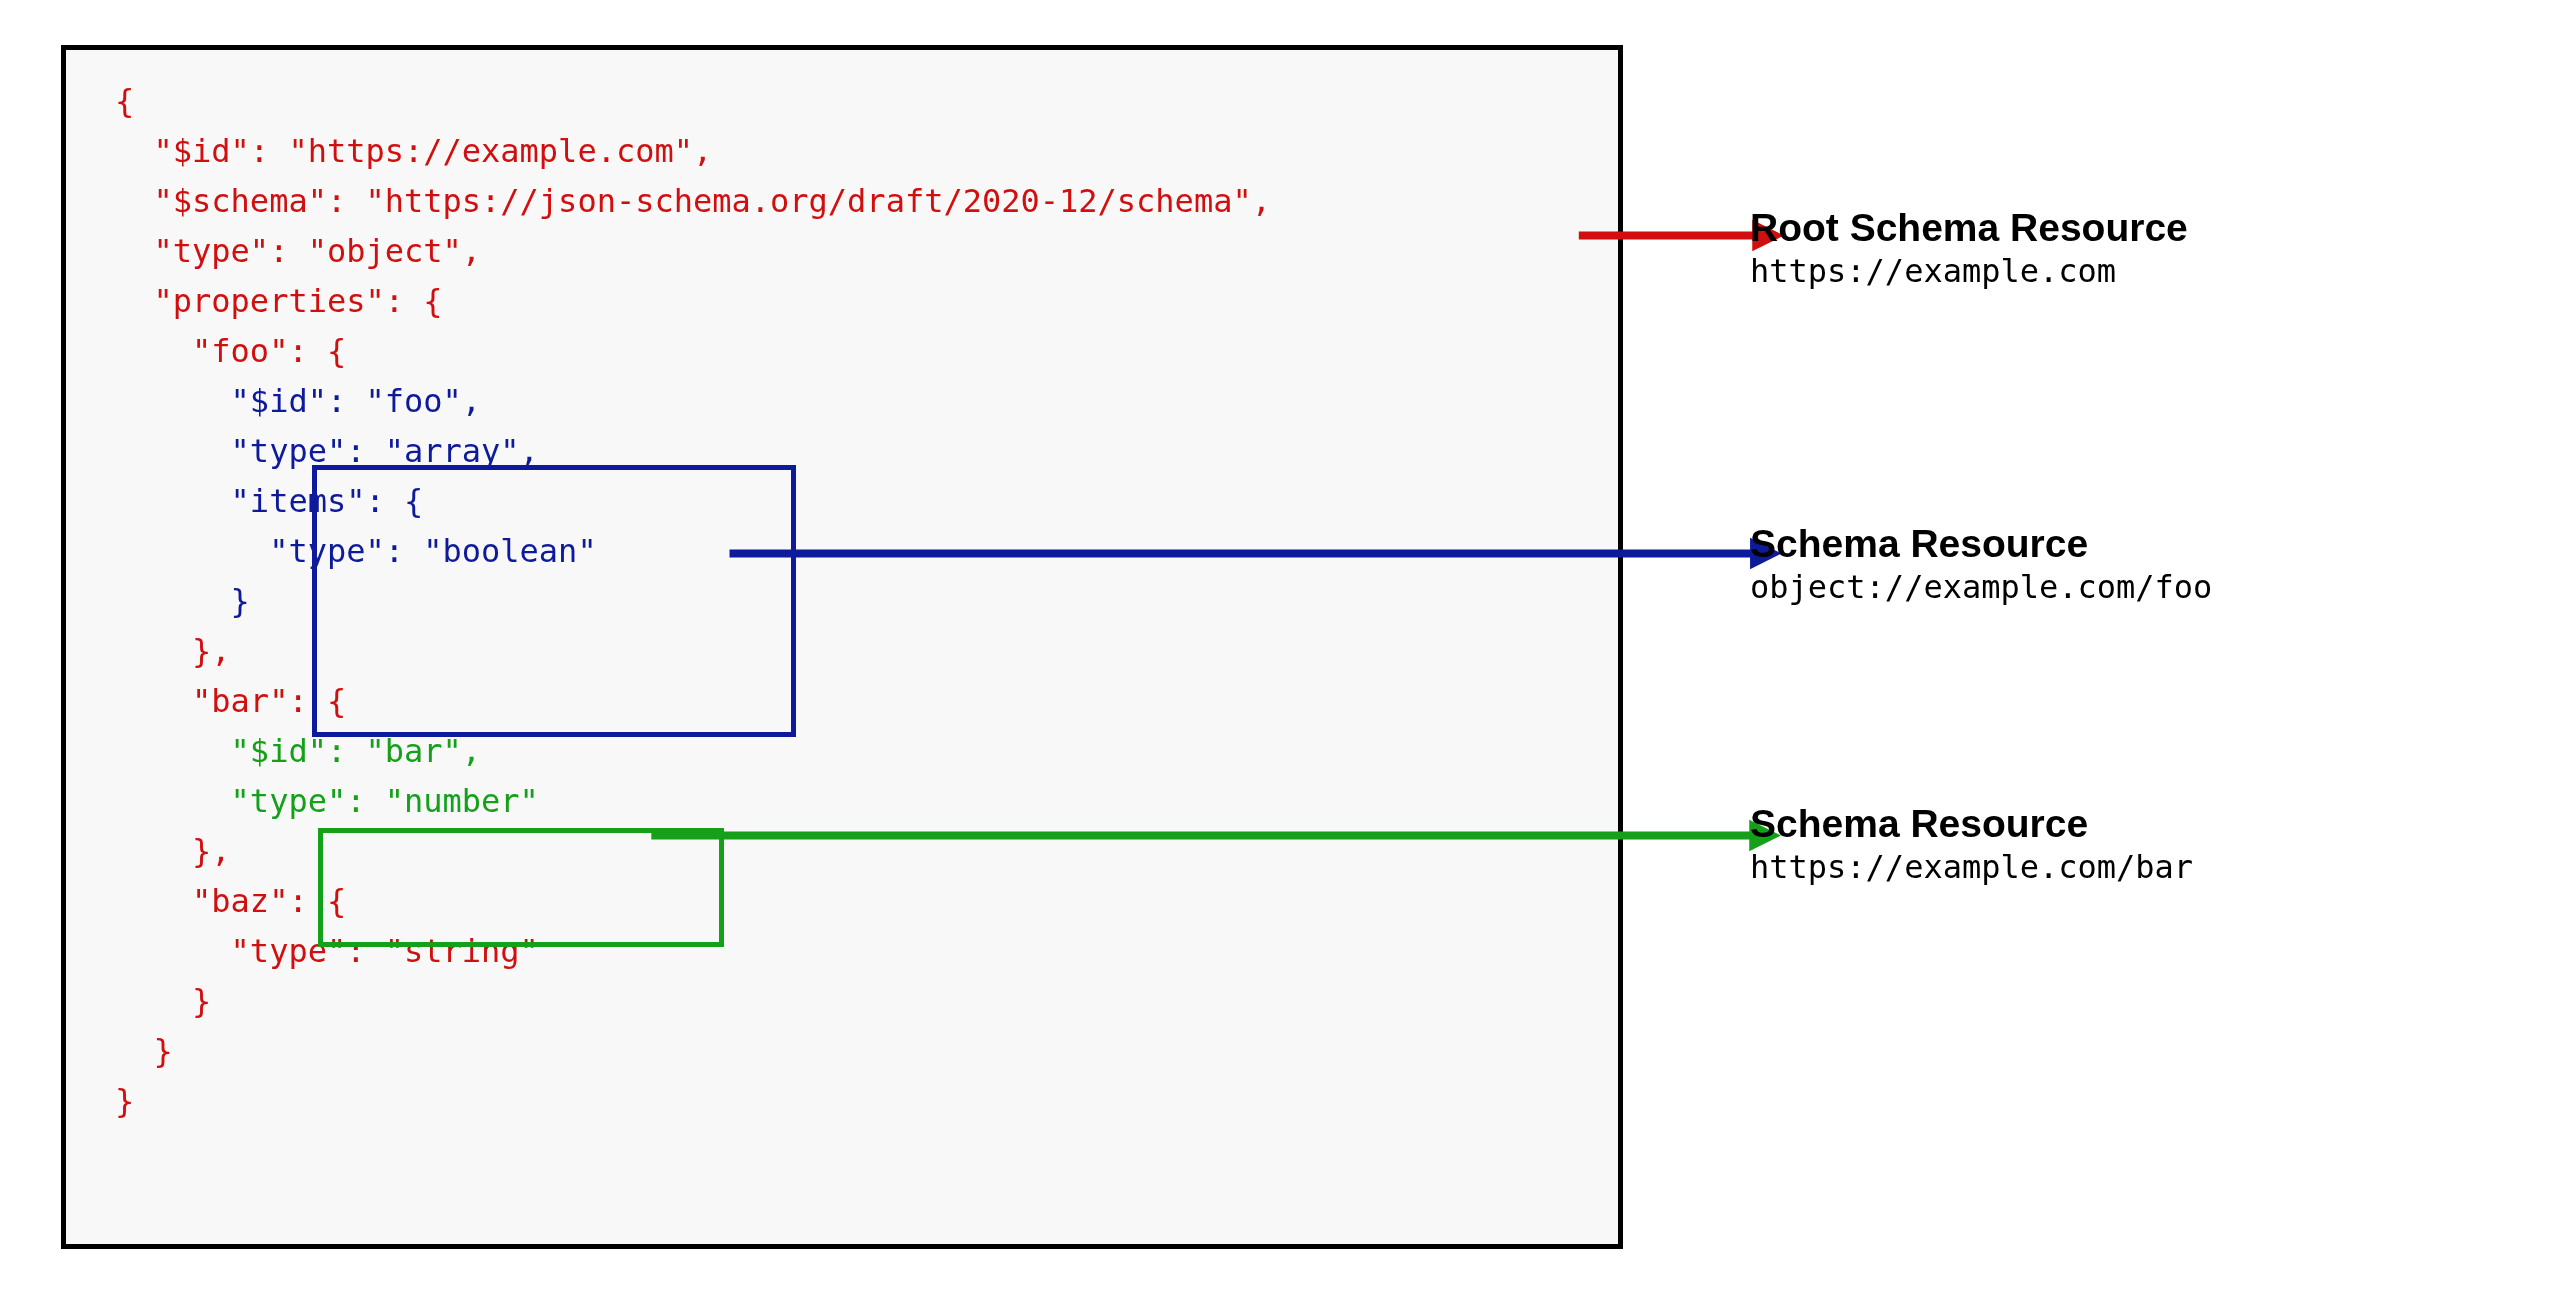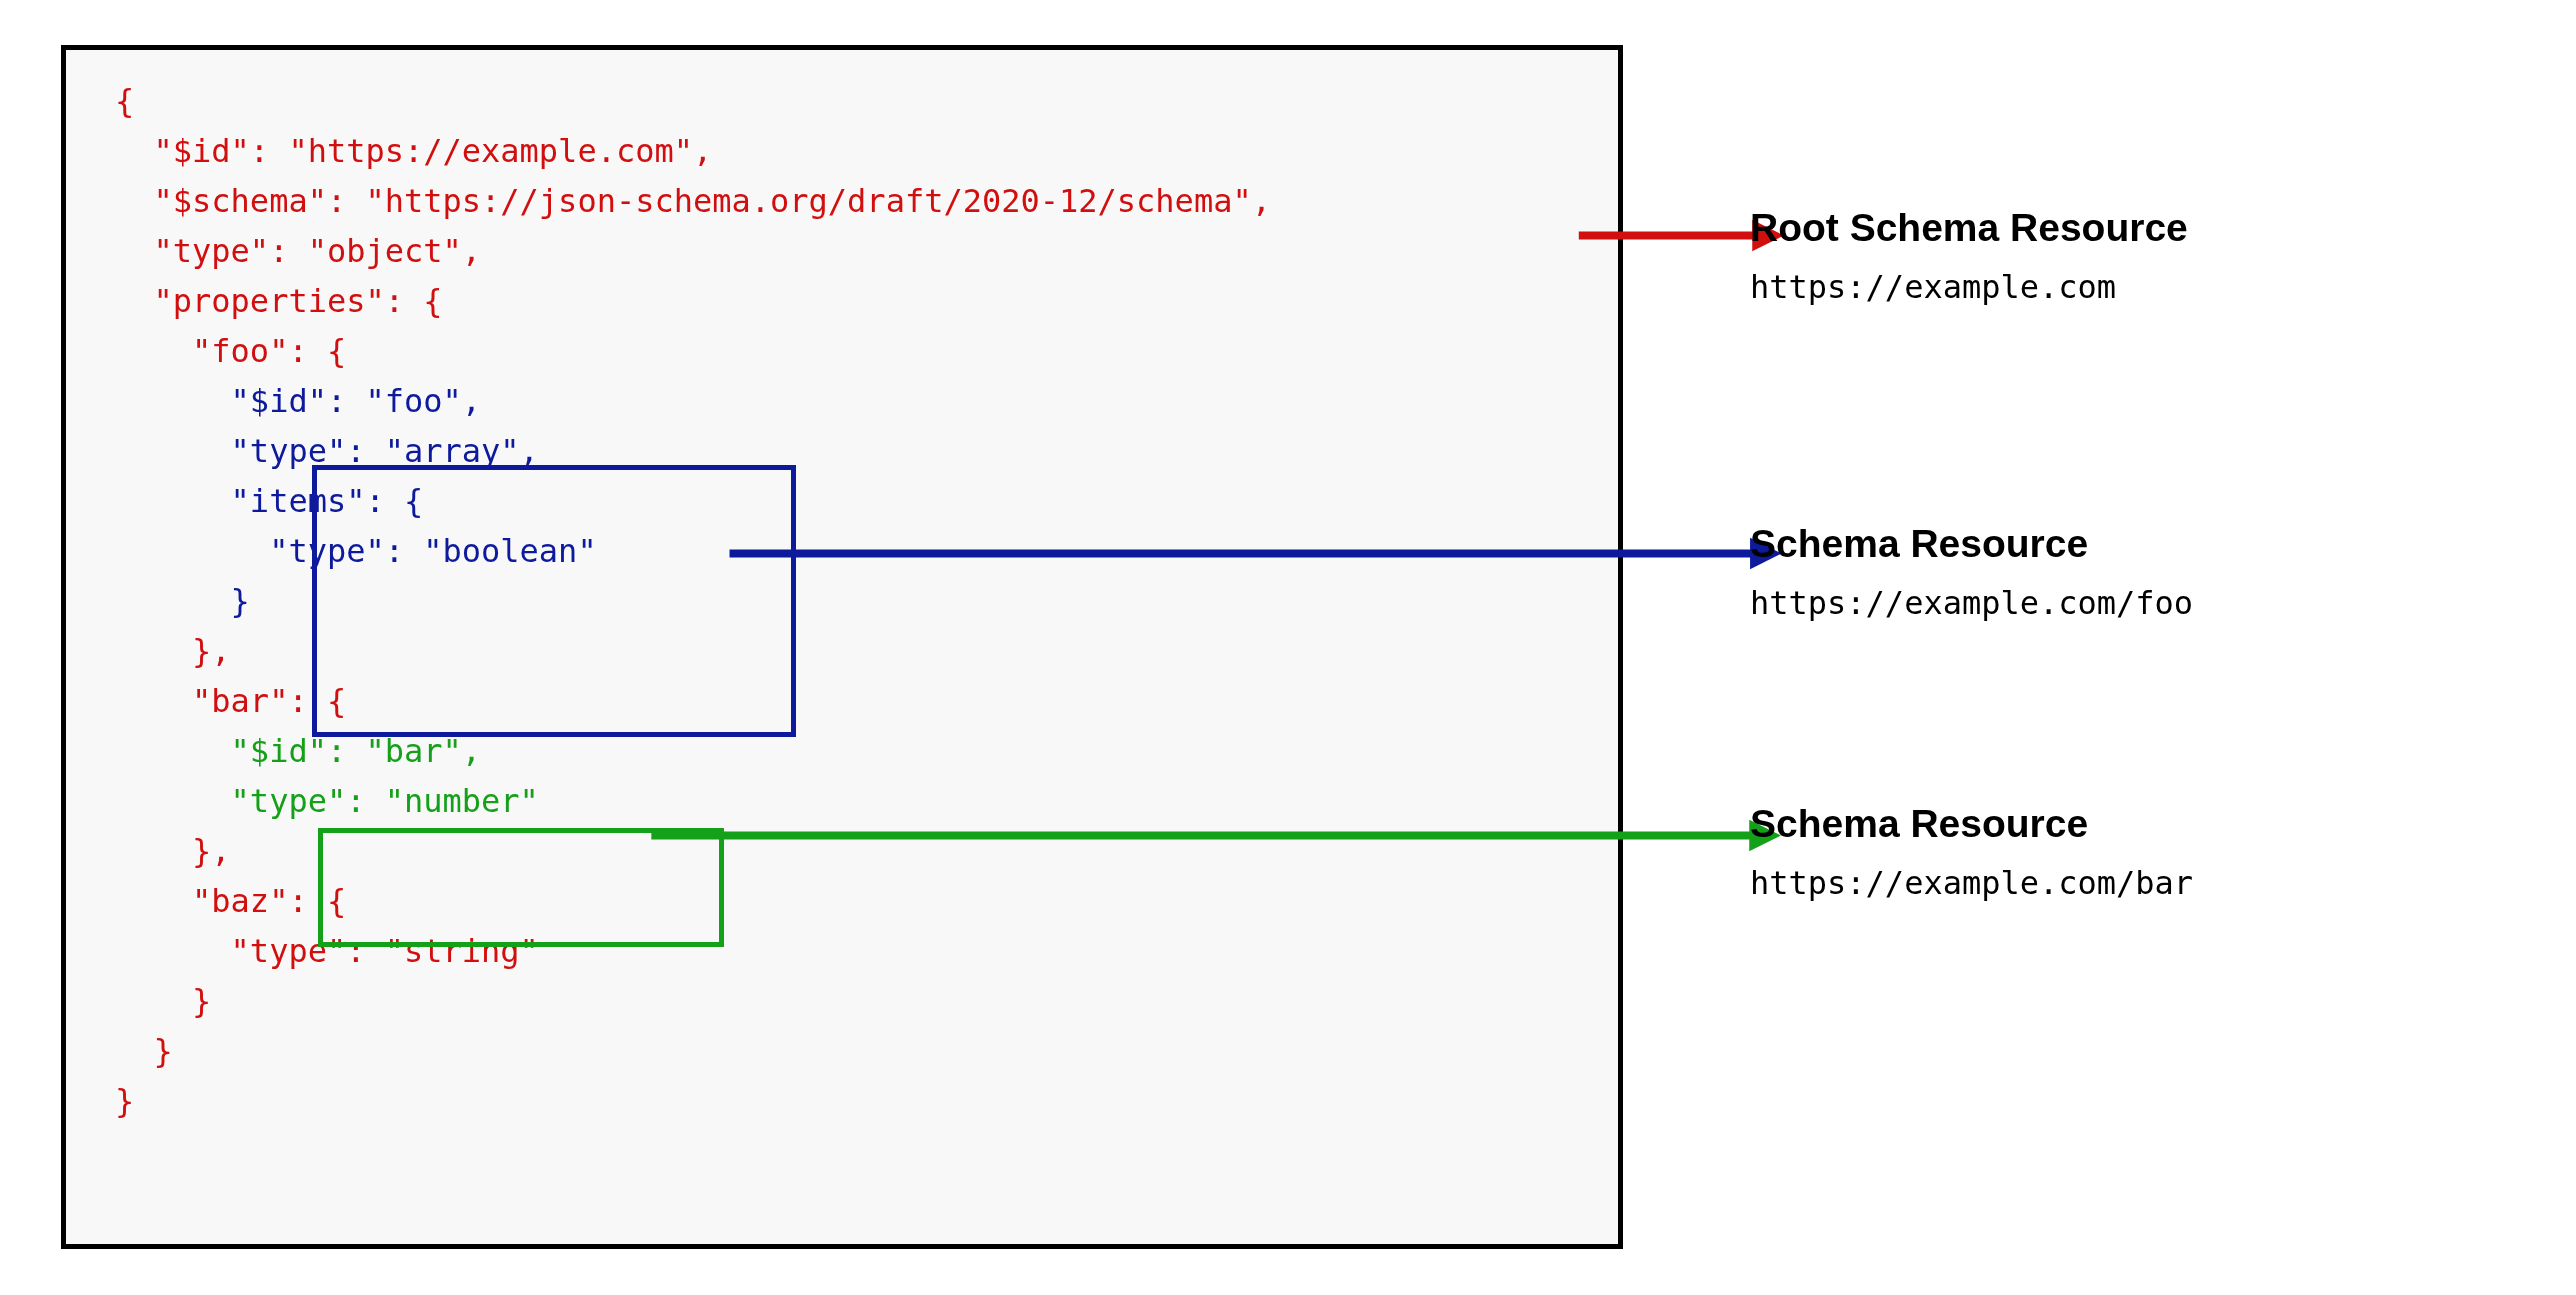--- a/index.html
+++ b/index.html
@@ -78,21 +78,20 @@
   .annot-title {
     font-family: "Liberation Sans", sans-serif;
     font-weight: bold;
     font-size: 39px;
     color: #000000;
     letter-spacing: 0px;
     white-space: nowrap;
     line-height: 46px;
   }
   .annot-url {
-    margin-top: 16px;
     font-family: "DejaVu Sans Mono", monospace;
     font-size: 32px;
     color: #000000;
     white-space: nowrap;
     line-height: 40px;
   }
   #annot-root { top: 205px; }
   #annot-foo  { top: 521px; }
   #annot-bar  { top: 801px; }
 </style>
@@ -121,20 +120,20 @@
   <polygon points="1536,8 1580,30 1536,52" fill="#15a01a"></polygon>
 </svg>
 
 <div class="annot" id="annot-root">
   <div class="annot-title">Root Schema Resource</div>
   <div class="annot-url">https://example.com</div>
 </div>
 
 <div class="annot" id="annot-foo">
   <div class="annot-title">Schema Resource</div>
-  <div class="annot-url">https://example.com/foo</div>
+  <div class="annot-url">object://example.com/foo</div>
 </div>
 
 <div class="annot" id="annot-bar">
   <div class="annot-title">Schema Resource</div>
   <div class="annot-url">https://example.com/bar</div>
 </div>
 
 
 </body></html>

